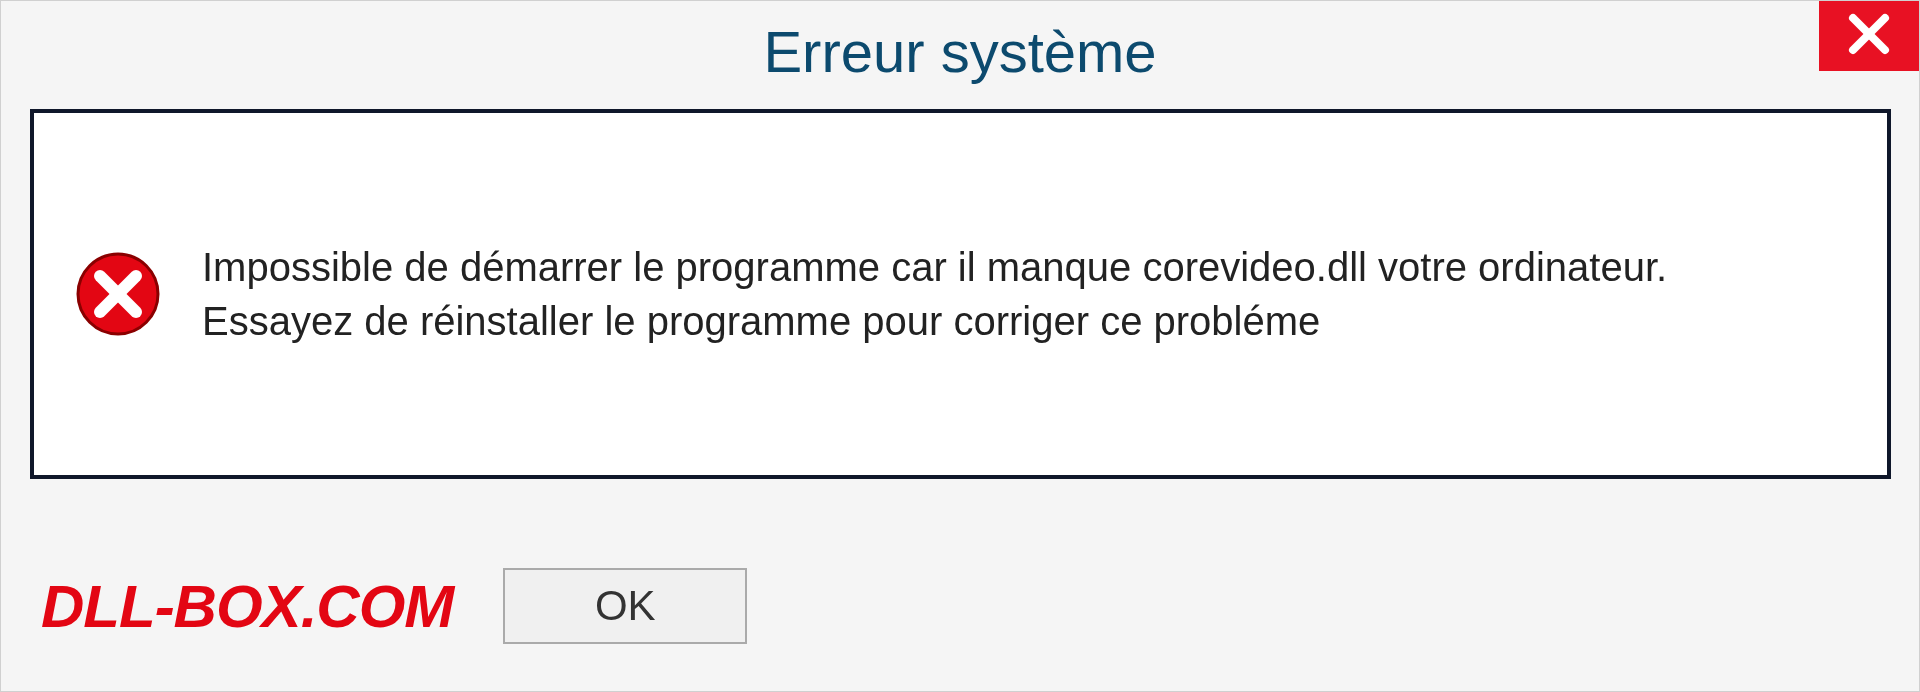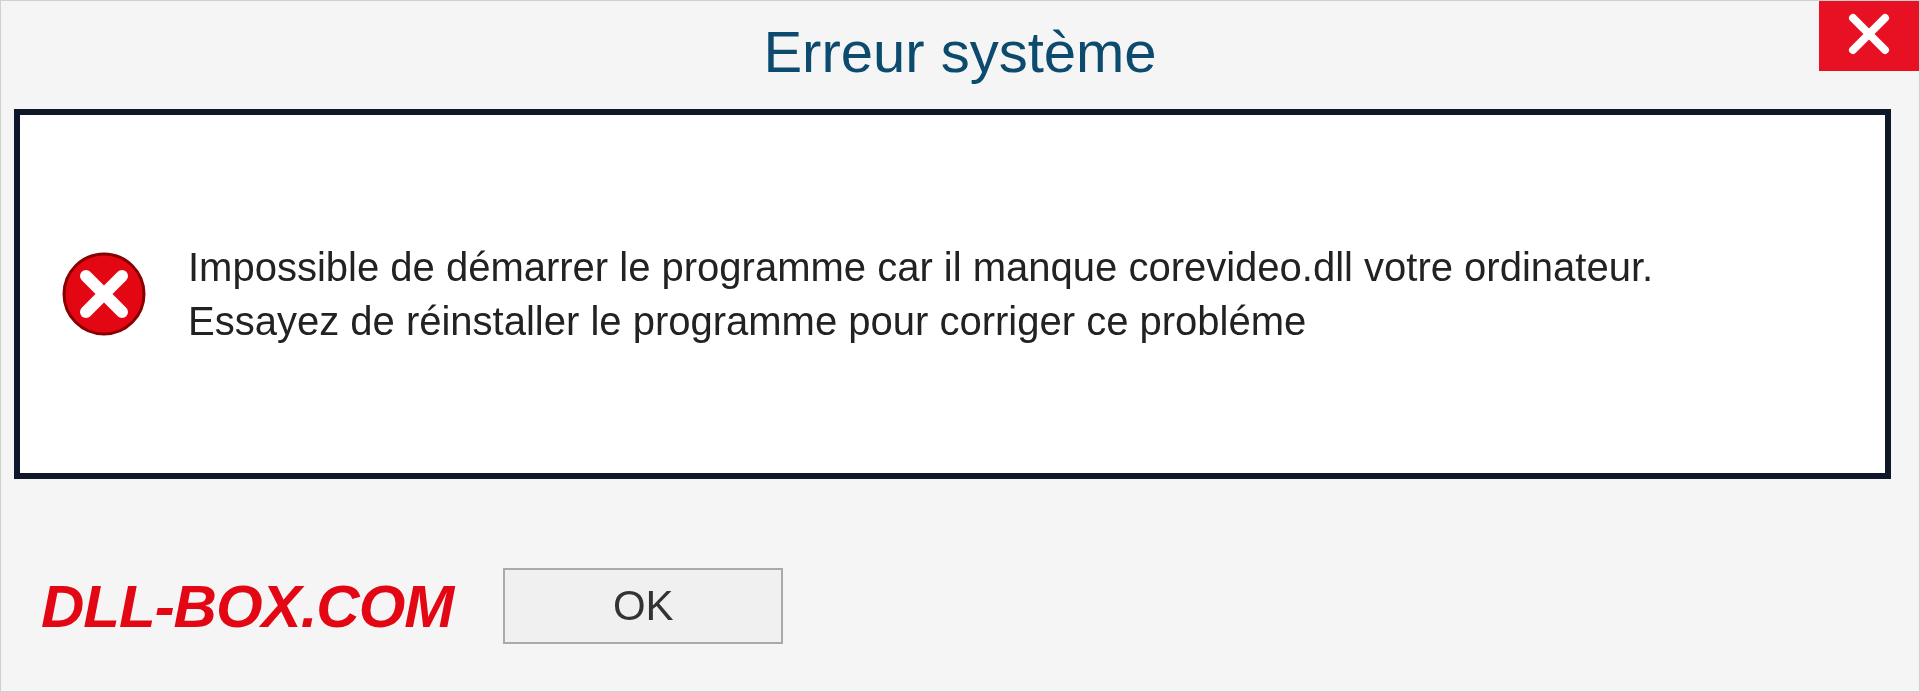--- a/index.html
+++ b/index.html
@@ -44,24 +44,24 @@
       display: flex;
       align-items: center;
       justify-content: center;
       cursor: pointer;
     }
     .close-btn svg {
       width: 44px;
       height: 44px;
     }
     .content {
-      margin: 8px 28px 0 13px;
+      margin: 8px 28px 0 29px;
       height: 370px;
       background: #ffffff;
-      border: 6px solid #0f172a;
+      border: 4px solid #0f172a;
       display: flex;
       align-items: center;
       padding: 0 40px;
     }
     .error-icon {
       flex-shrink: 0;
       width: 88px;
       height: 88px;
       margin-right: 40px;
     }
@@ -88,21 +88,21 @@
       gap: 50px;
     }
     .brand {
       font-size: 60px;
       font-weight: 800;
       font-style: italic;
       color: #e30613;
       letter-spacing: -1px;
     }
     .ok-btn {
-      width: 280px;
+      width: 244px;
       height: 76px;
       background: #f0f0f0;
       border: 2px solid #aaaaaa;
       font-size: 42px;
       color: #333;
       cursor: pointer;
       display: flex;
       align-items: center;
       justify-content: center;
       font-family: inherit;

